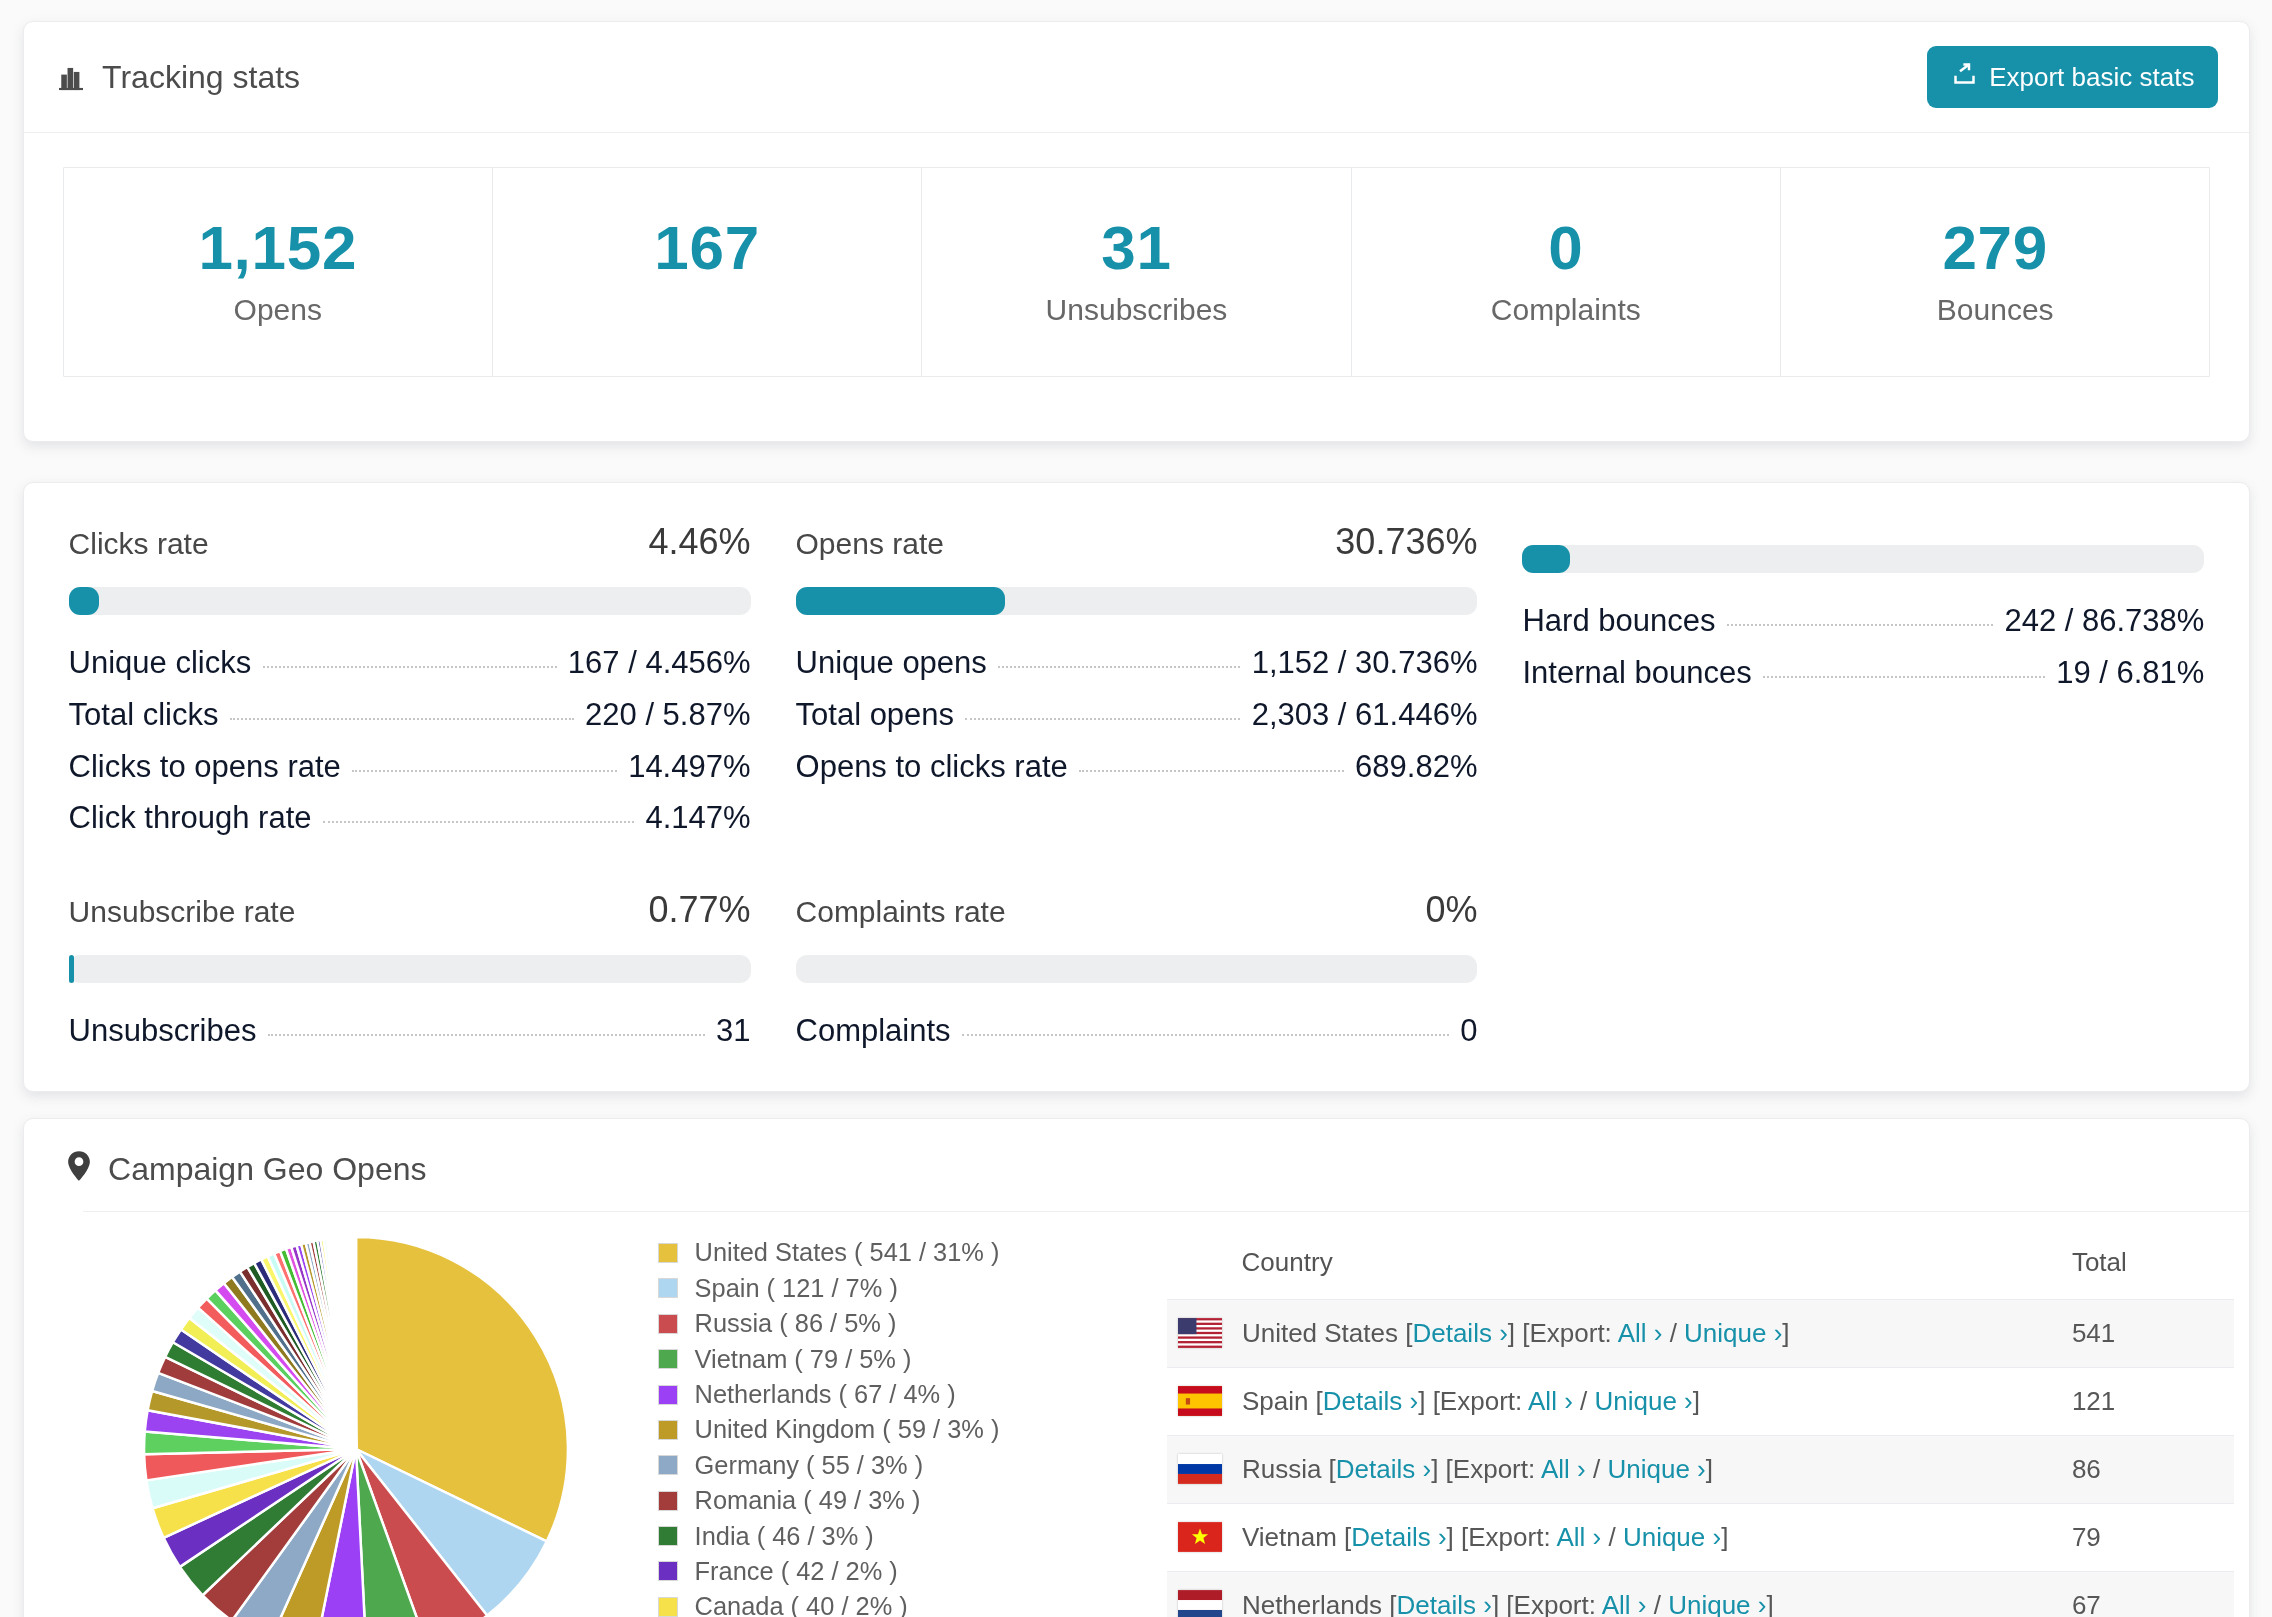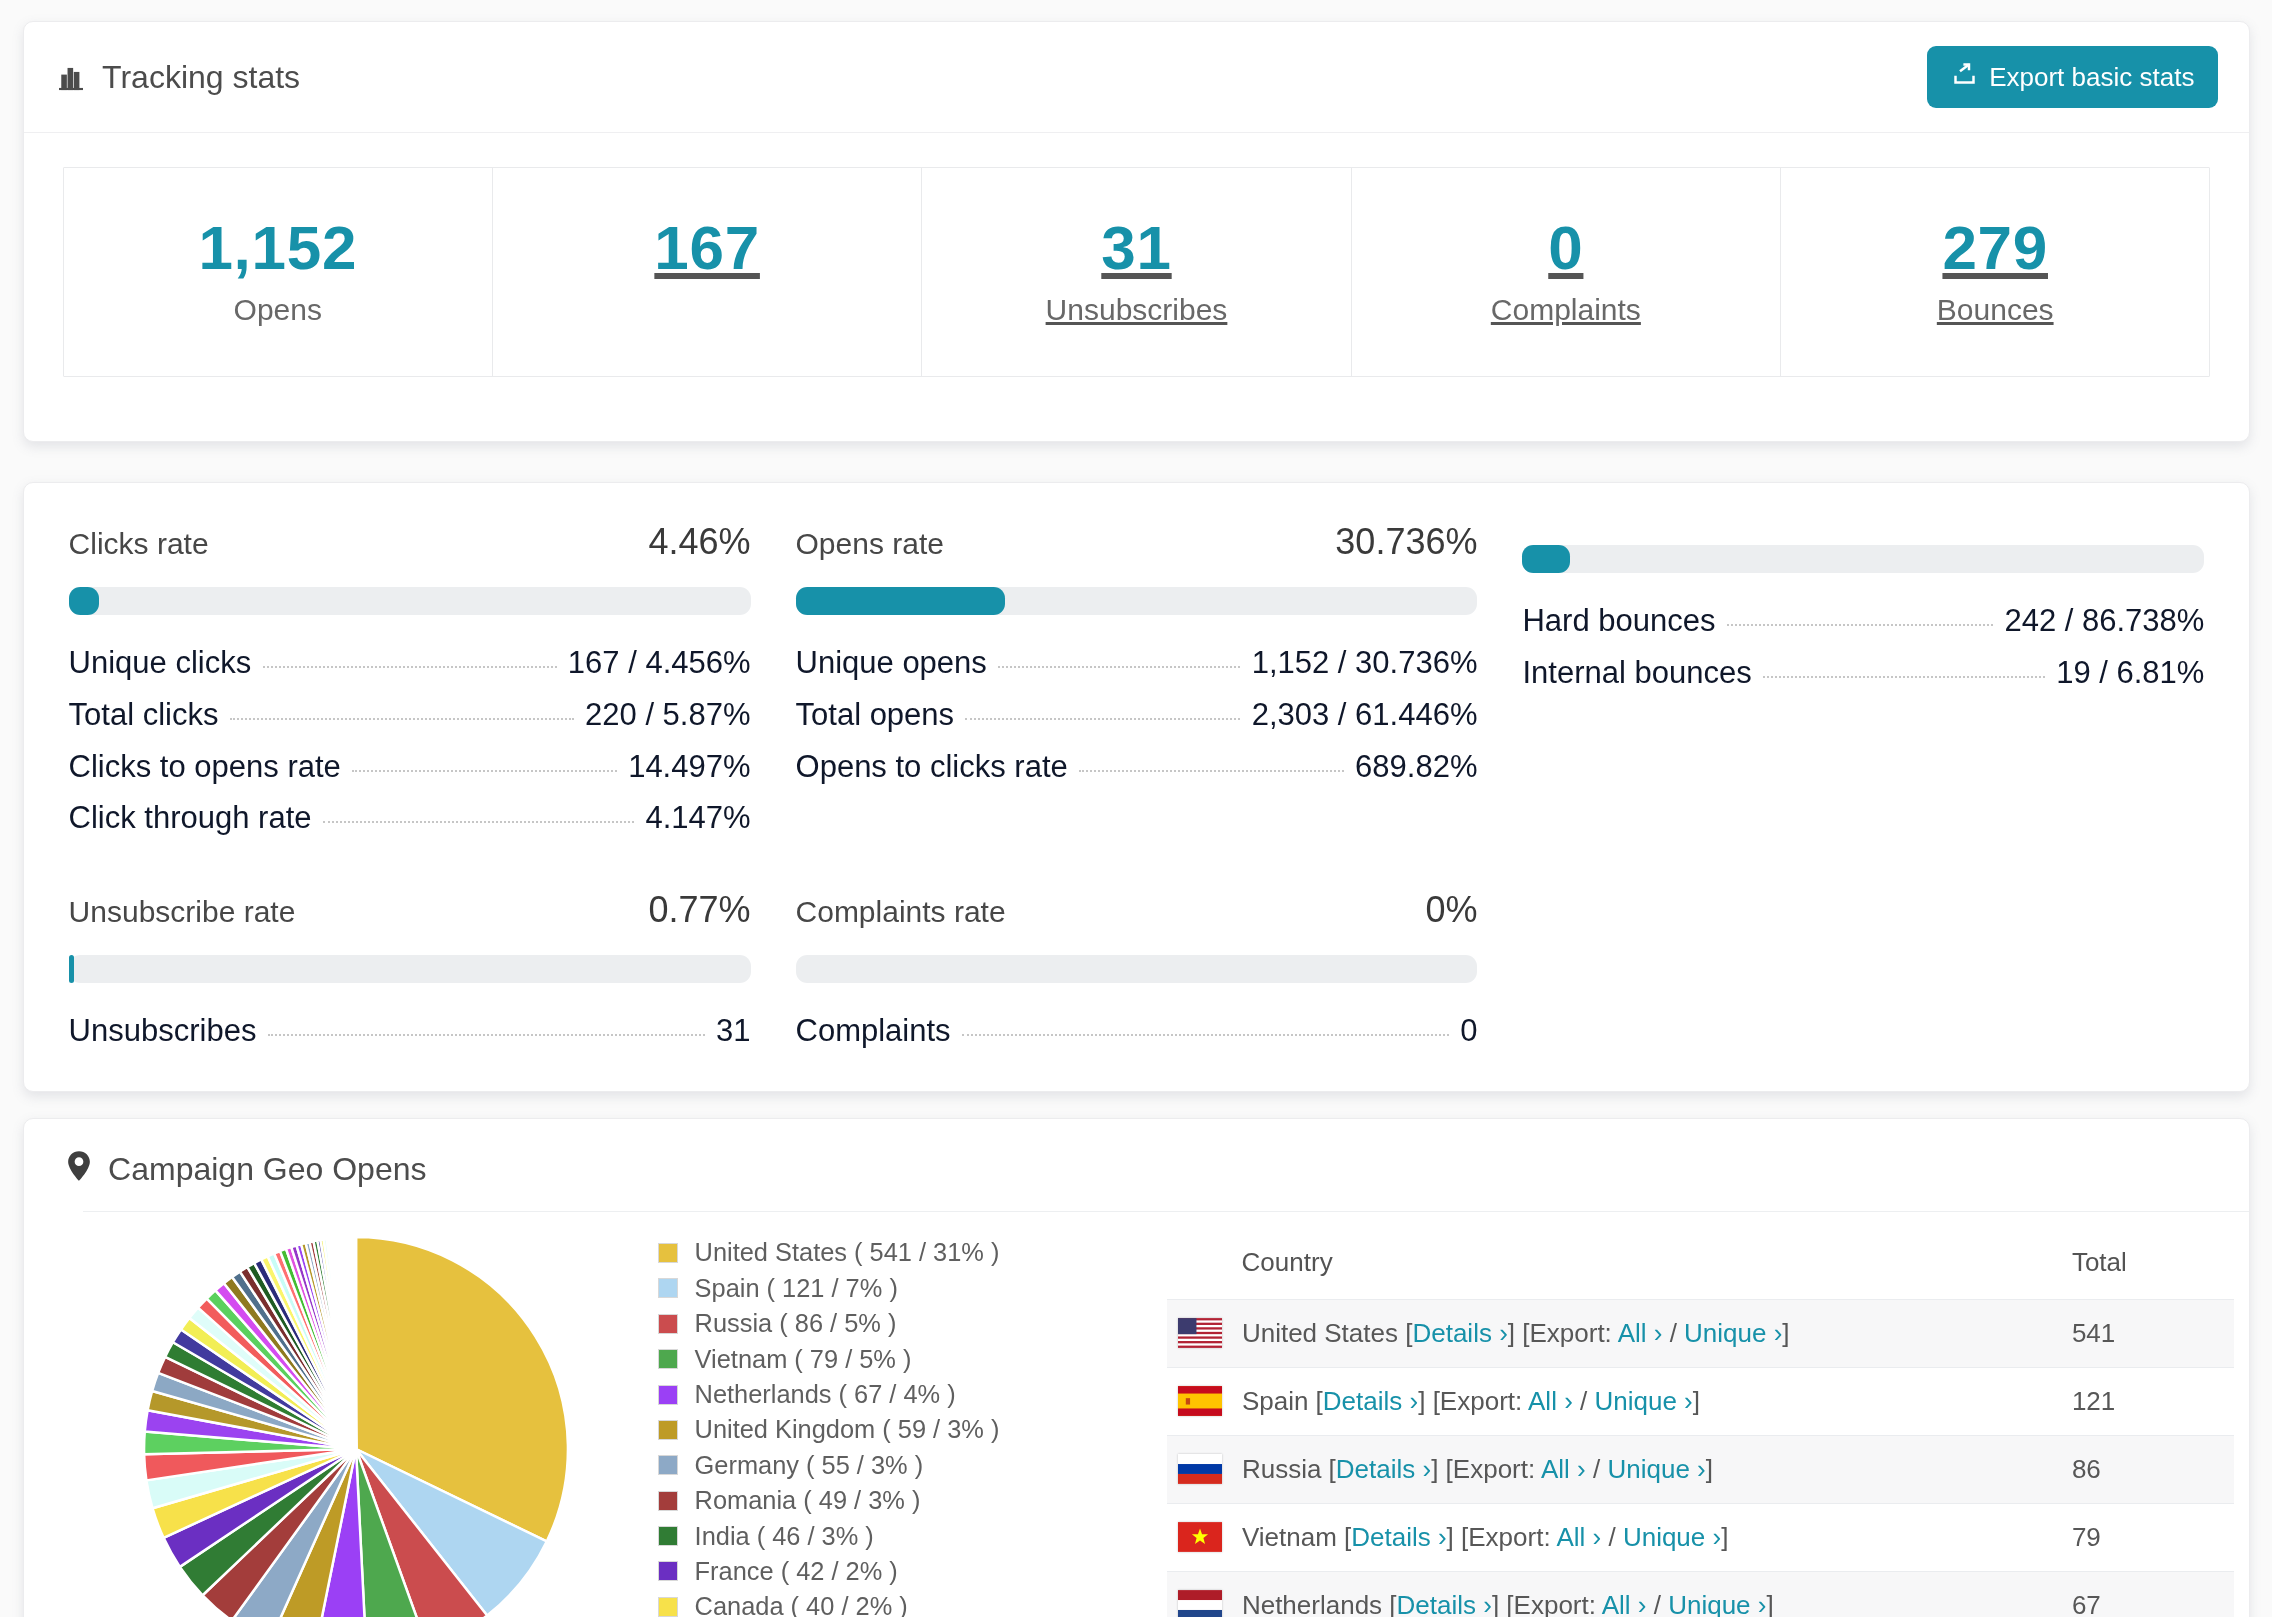--- a/index.html
+++ b/index.html
@@ -29,21 +29,21 @@
   .btn-teal {
     display: flex; align-items: center; gap: 11.3px;
     background: var(--teal); color: #fff; border: none; cursor: pointer;
     font-family: inherit; font-size: 26px; padding: 14px 24px; border-radius: 9px;
   }
   .summary-row {
     display: flex; margin: 34px 39px 64px;
     border: 1.4px solid #e9eaec; border-radius: 1px;
   }
   .sum-cell { flex: 1; text-align: center; padding: 44px 0 49px; }
-  .sum-cell + .sum-cell { border-left: 1.4px solid #e9eaec; text-decoration: underline; }
+  .sum-cell + .sum-cell { border-left: 1.4px solid #e9eaec; }
   .sum-num { font-size: 62px; font-weight: 700; color: var(--teal); letter-spacing: 0.7px; }
   .sum-label { font-size: 30px; color: #686868; margin-top: 10px; }
 
   
   .rates-card { margin-top: 40px; padding: 38px 45px 34px; }
   .rates-grid { display: grid; grid-template-columns: repeat(3, 1fr); column-gap: 45px; row-gap: 45px; }
   .rate-head { display: flex; justify-content: space-between; align-items: baseline; }
   .rate-title { font-size: 30px; font-weight: 400; color: #474747; }
   .rate-value { font-size: 36px; font-weight: 400; color: #3a3a3a; }
   .bar { margin-top: 24px; height: 28px; background: #eceef0; border-radius: 11.3px; }

